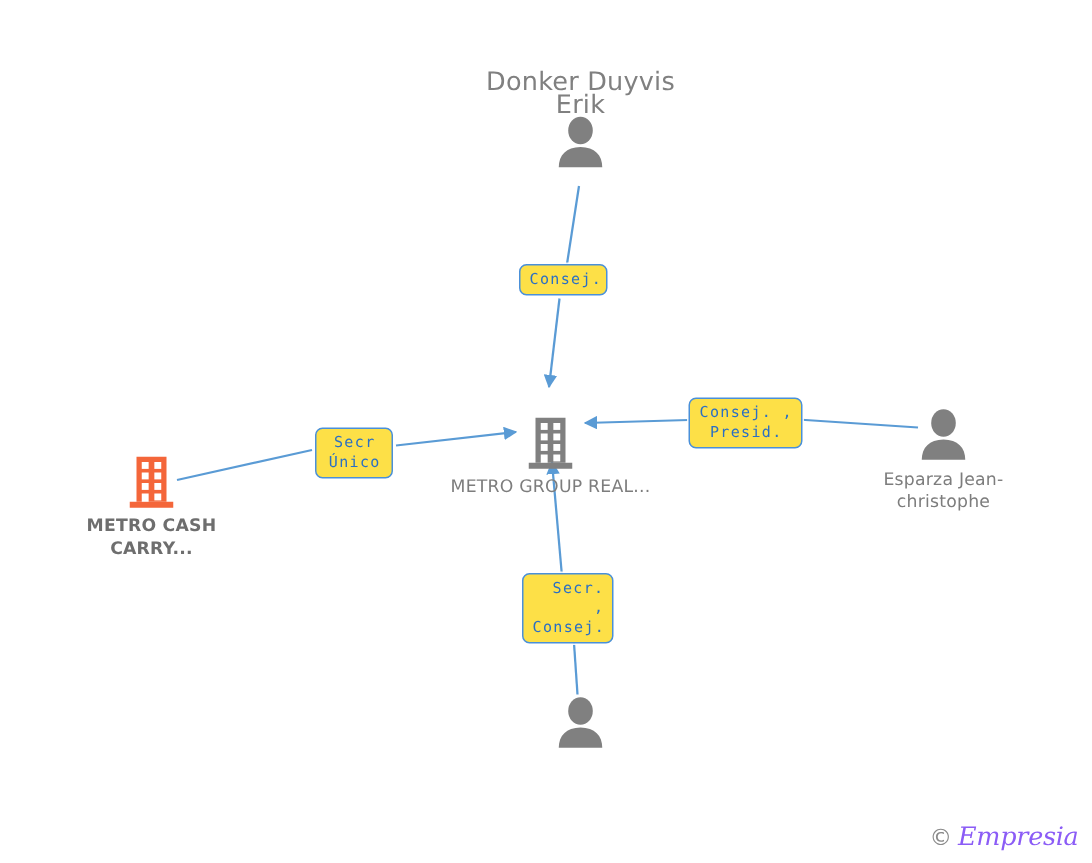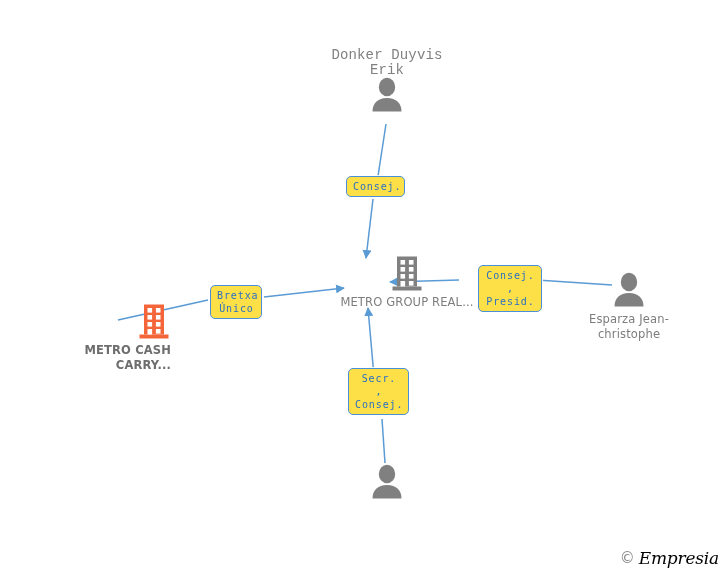--- a/index.html
+++ b/index.html
@@ -49,25 +49,24 @@
   }
   .node.company .caption {
     color: #7d7d7d;
   }
   .node.company.accent .caption {
     font-weight: bold;
     color: #6e6e6e;
   }
   .caption-above {
     display: block;
-    font-size: 14px;
+    font-size: 17px;
     line-height: 14.5px;
     color: #808080;
     letter-spacing: 0.15px;
-    font-family: Liberation Mono, monospace;
   }
 
   
   .rel-label {
     position: absolute;
     box-sizing: border-box;
     background: #fde047;
     border: 1.4px solid #4a90d9;
     border-radius: 5px;
     color: #2a6fc4;
@@ -91,21 +90,21 @@
     align-items: center;
     gap: 4px;
     z-index: 8;
   }
   #watermark .copy {
     color: #8a8a8a;
     font-size: 15px;
     line-height: 15px;
   }
   #watermark .brand {
-    color: #000000;
+    color: #8b5cf6;
     font-family: "DejaVu Serif", serif;
     font-style: italic;
     font-size: 17px;
     line-height: 17px;
     letter-spacing: -0.2px;
   }
 </style>
 </head>
 <body>
 
@@ -143,41 +142,41 @@
     <span class="caption-above">Donker
 Duyvis Erik</span>
     <span class="icon-wrap">
       <svg width="34" height="36" viewBox="0 0 34 36" xmlns="http://www.w3.org/2000/svg">
         <ellipse cx="17" cy="10" rx="8.2" ry="9.2" fill="#808080"></ellipse>
         <path d="M 17 21 C 26.5 21 31.5 26.5 31.5 34.5 L 2.5 34.5 C 2.5 26.5 7.5 21 17 21 Z" fill="#808080"></path>
       </svg>
     </span>
   </div>
 
-  <div class="node company" style="left:297px; top:255px;margin-left:40px;">
+  <div class="node company" style="left:297px; top:277px;">
     <span class="icon-wrap">
       <svg width="34" height="37" viewBox="0 0 34 37" xmlns="http://www.w3.org/2000/svg">
         <rect x="7" y="1.5" width="20" height="30" fill="#808080"></rect>
         <rect x="2.5" y="31.5" width="29" height="4" fill="#808080"></rect>
         <rect x="10.5" y="5" width="4.6" height="4.6" fill="#ffffff"></rect>
         <rect x="18.9" y="5" width="4.6" height="4.6" fill="#ffffff"></rect>
         <rect x="10.5" y="12" width="4.6" height="4.6" fill="#ffffff"></rect>
         <rect x="18.9" y="12" width="4.6" height="4.6" fill="#ffffff"></rect>
         <rect x="10.5" y="19" width="4.6" height="4.6" fill="#ffffff"></rect>
         <rect x="18.9" y="19" width="4.6" height="4.6" fill="#ffffff"></rect>
         <rect x="10.5" y="26" width="4.6" height="5.5" fill="#ffffff"></rect>
         <rect x="18.9" y="26" width="4.6" height="4.6" fill="#ffffff"></rect>
       </svg>
     </span>
     <span class="caption">METRO
 GROUP
 REAL...</span>
   </div>
 
-  <div class="node company accent" style="left:31px; top:303px;text-align:right;">
+  <div class="node company accent" style="left:31px; top:303px;">
     <span class="icon-wrap">
       <svg width="34" height="37" viewBox="0 0 34 37" xmlns="http://www.w3.org/2000/svg">
         <rect x="7" y="1.5" width="20" height="30" fill="#f4663a"></rect>
         <rect x="2.5" y="31.5" width="29" height="4" fill="#f4663a"></rect>
         <rect x="10.5" y="5" width="4.6" height="4.6" fill="#ffffff"></rect>
         <rect x="18.9" y="5" width="4.6" height="4.6" fill="#ffffff"></rect>
         <rect x="10.5" y="12" width="4.6" height="4.6" fill="#ffffff"></rect>
         <rect x="18.9" y="12" width="4.6" height="4.6" fill="#ffffff"></rect>
         <rect x="10.5" y="19" width="4.6" height="4.6" fill="#ffffff"></rect>
         <rect x="18.9" y="19" width="4.6" height="4.6" fill="#ffffff"></rect>
@@ -206,27 +205,27 @@
     <span class="icon-wrap">
       <svg width="34" height="36" viewBox="0 0 34 36" xmlns="http://www.w3.org/2000/svg">
         <ellipse cx="17" cy="10" rx="8.2" ry="9.2" fill="#808080"></ellipse>
         <path d="M 17 21 C 26.5 21 31.5 26.5 31.5 34.5 L 2.5 34.5 C 2.5 26.5 7.5 21 17 21 Z" fill="#808080"></path>
       </svg>
     </span>
   </div>
 
   <div class="rel-label" style="left:346px; top:176px; width:59px;">Consej.</div>
 
-  <div class="rel-label" style="left:210px; top:285px; width:52px;">Bretxa
+  <div class="rel-label" style="left:210px; top:285px; width:52px;">Secr
 Único</div>
 
-  <div class="rel-label" style="left:478px; top:265px; width:64px;">Consej. ,
+  <div class="rel-label" style="left:459px; top:265px; width:76px;">Consej. ,
 Presid.</div>
 
-  <div class="rel-label" style="left:348px; top:368px; width:61px;">Secr. ,
+  <div class="rel-label" style="left:348px; top:382px; width:61px;text-align:right;">Secr. ,
 Consej.</div>
 
   <div id="watermark">
     <span class="copy">©</span>
     <span class="brand">Empresia</span>
   </div>
 
 </div>
 
 </body></html>

